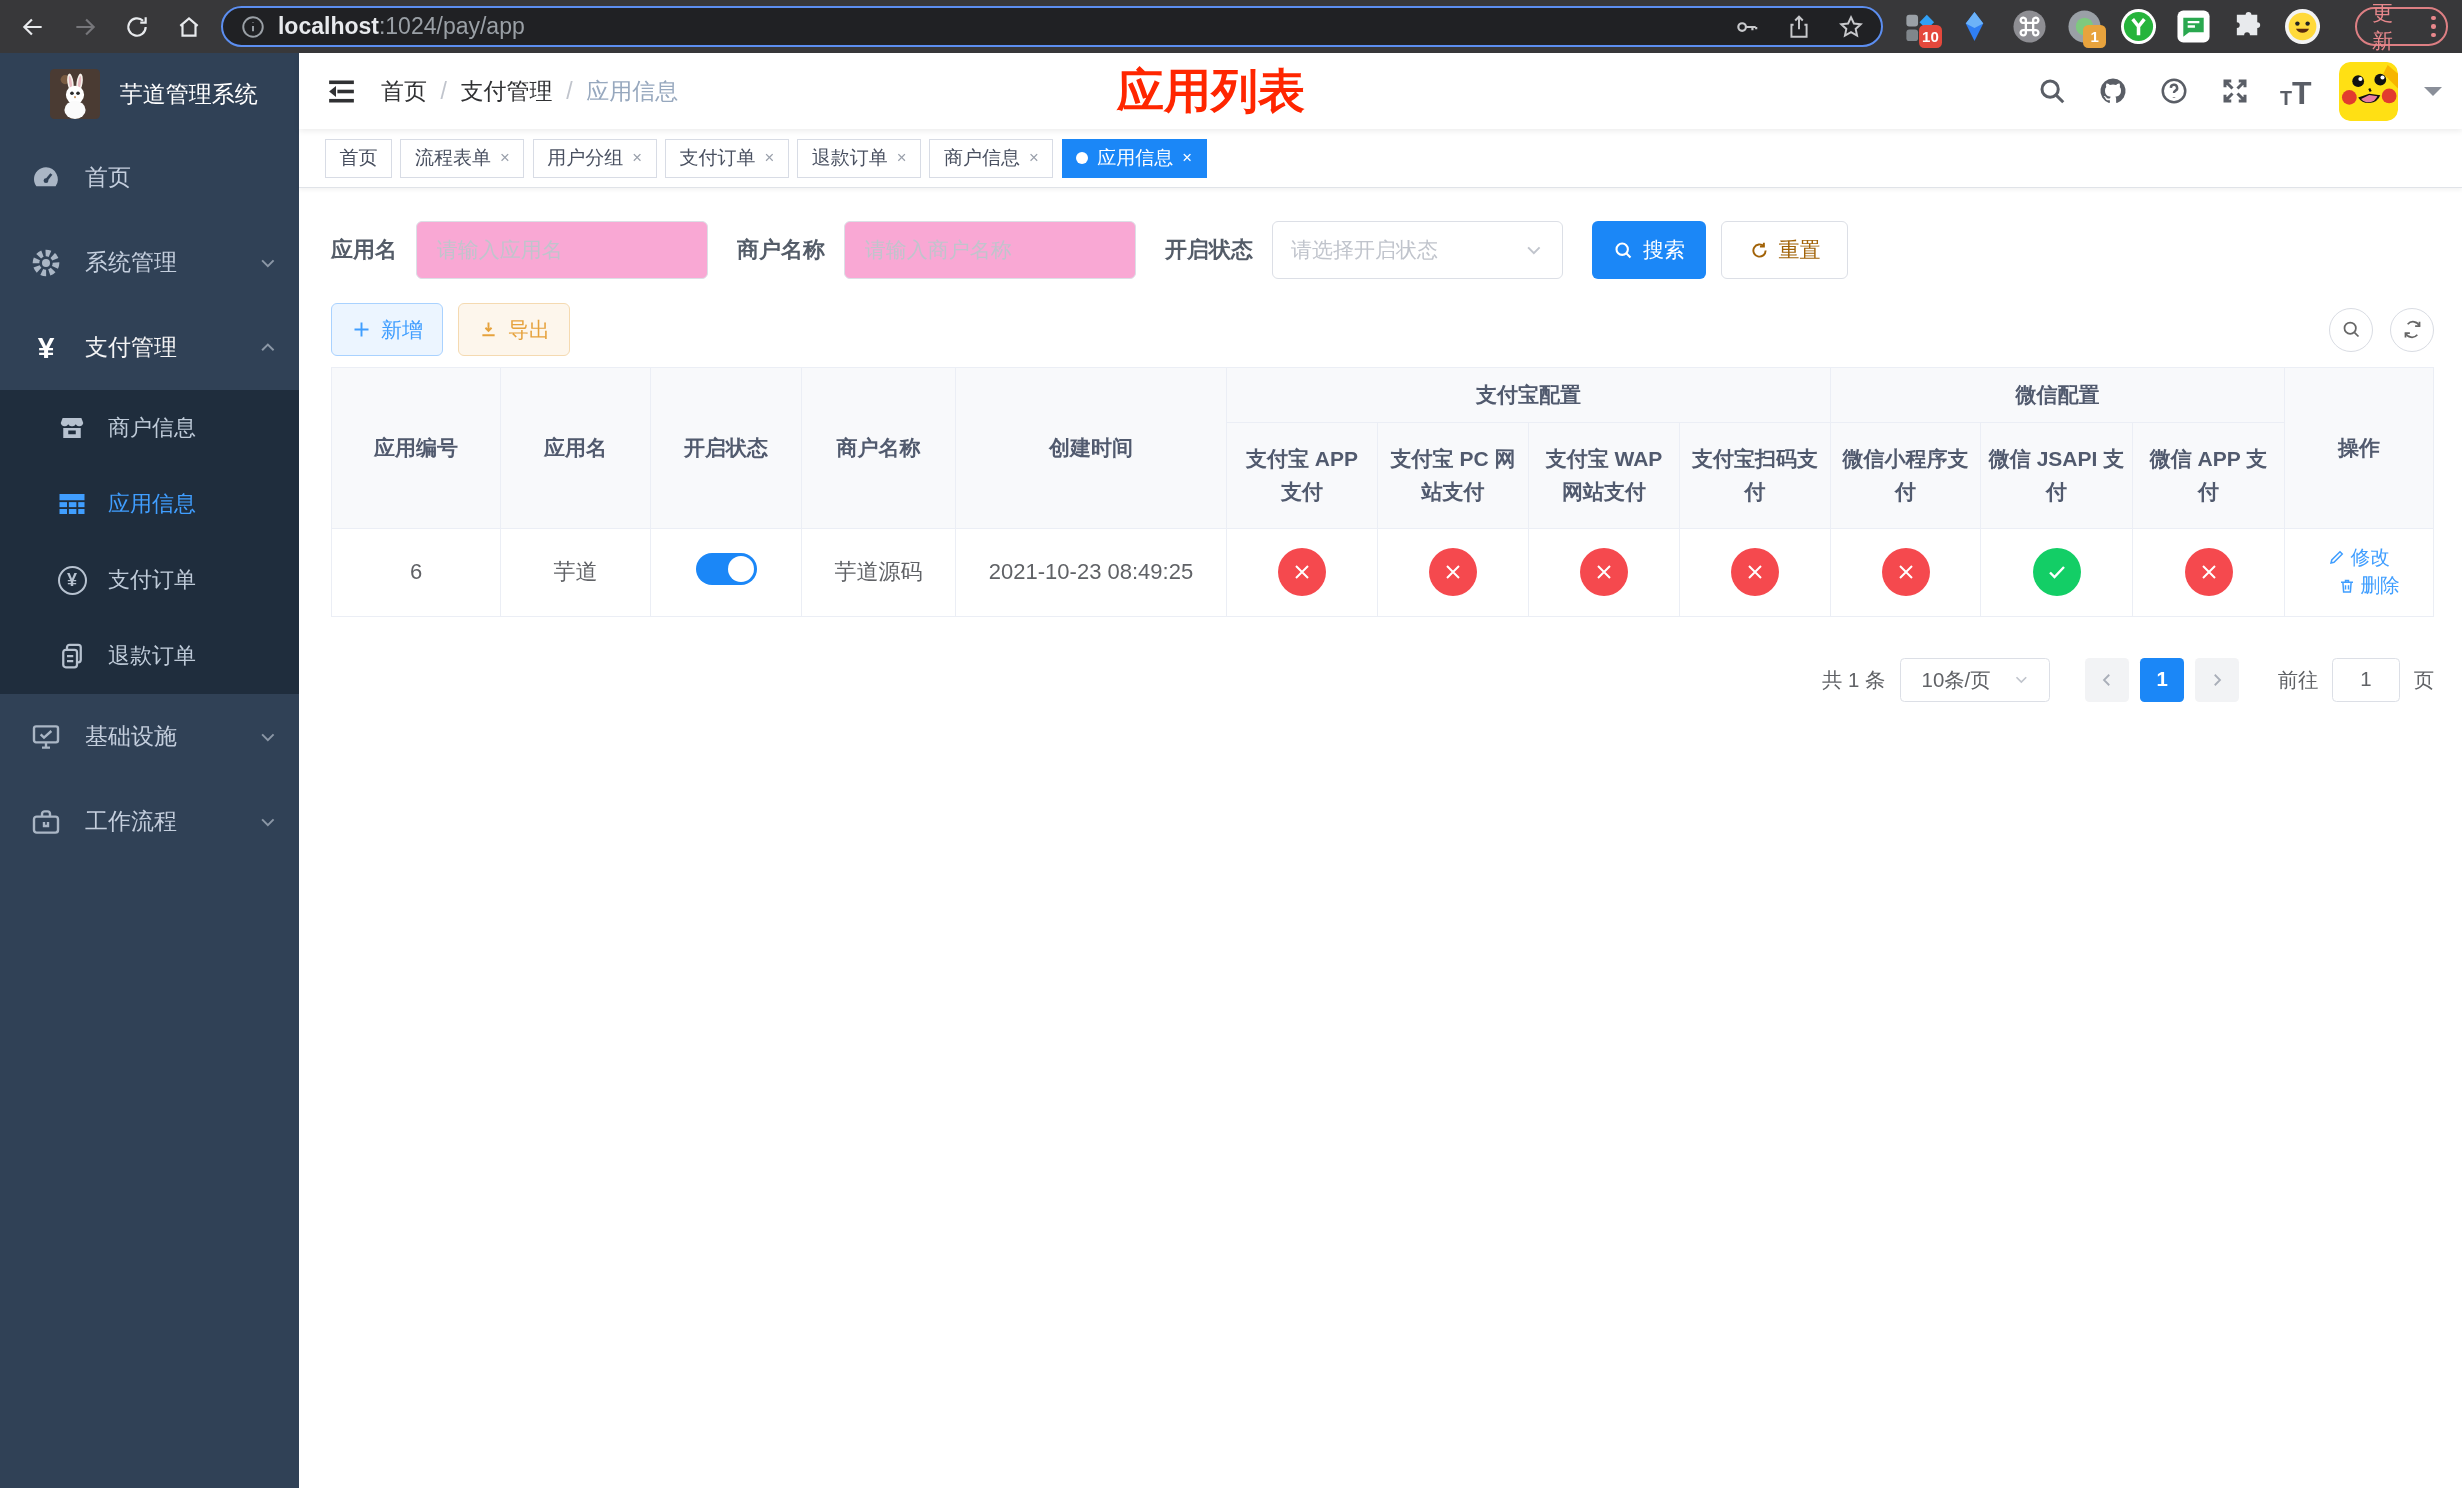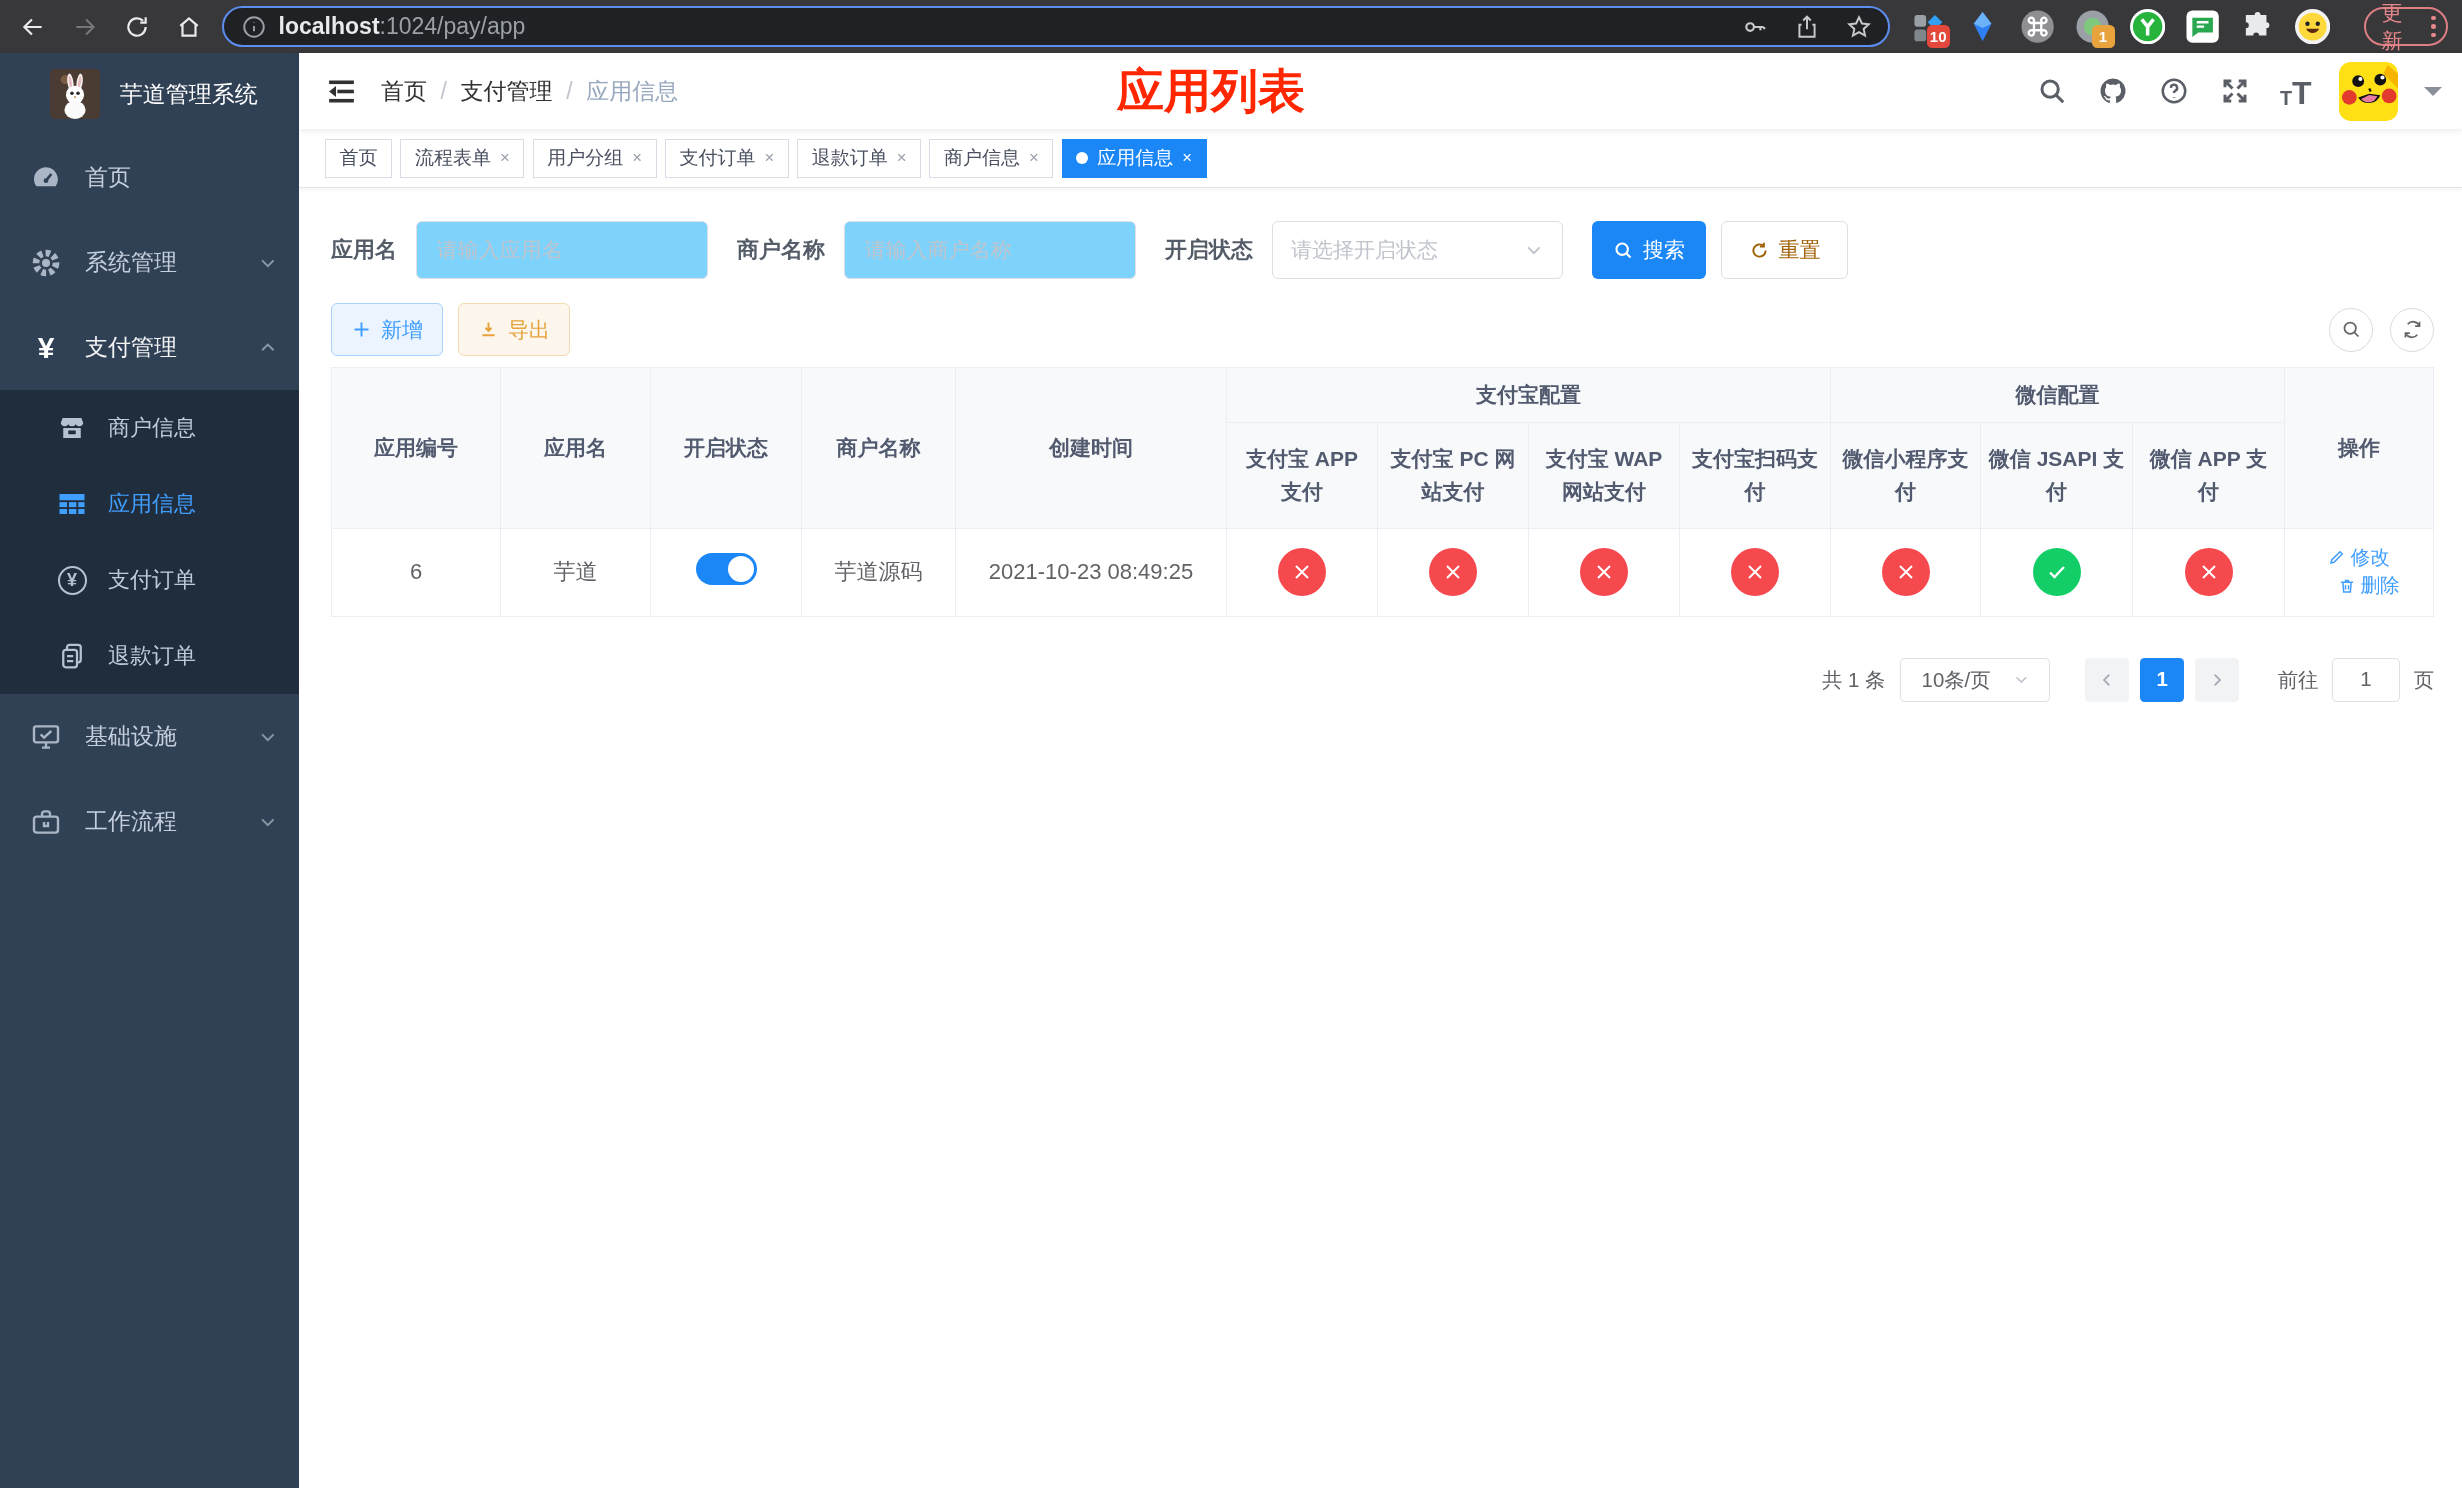--- a/index.html
+++ b/index.html
@@ -18,21 +18,21 @@
   .url-host { color:#e8eaed; font-weight:bold; }
   .url-path { color:#9aa0a6; }
   .pill-icon { width:26px; height:26px; margin-left:26px; color:#c8c9cc; }
   .ext-area { display:flex; align-items:center; margin-left:19.7px; gap:19.7px; }
   .ext { position:relative; width:36px; height:36px; display:flex; align-items:center; justify-content:flex-start; }
   .badge { position:absolute; bottom:-3px; right:-4.5px; min-width:23px; height:23px; border-radius:5.3px;
     color:#fff; font-size:15px; font-weight:bold; display:flex; align-items:center; justify-content:center; padding:0 3px; }
   .badge.red { background:#e4483c; }
   .badge.orange { background:#e8a33d; }
   .update-pill { margin-left:15px; height:39px; border:2.3px solid #dd7f83; border-radius:19.7px; color:#e8888c;
-    display:flex; align-items:center; padding:0 10.6px 0 15px; font-size:21px; gap:9px; }
+    display:flex; align-items:center; padding:0 10.6px 0 15px; font-size:21px; gap:19px; }
   .kebab { display:flex; flex-direction:column; gap:3.8px; }
   .kebab i { width:4.5px; height:4.5px; border-radius:50%; background:#e8888c; }
 
   
   .app { display:flex; height:1436px; }
 
   
   .sidebar { width:299px; background:#304156; flex:none; display:flex; flex-direction:column; }
   .logo-row { height:82px; display:flex; align-items:center; padding-left:50px; gap:19.7px; }
   .logo-img { width:50px; height:50px; border-radius:4.5px; overflow:hidden; flex:none; }
@@ -76,21 +76,21 @@
   .tag.active { background:#1b87f7; border-color:#1b87f7; color:#fff; }
   .tag.active .tag-x { color:#fff; }
   .tag-dot { width:12px; height:12px; border-radius:50%; background:#fff; }
 
   .content { padding:33px 28px 0 32px; position:relative; }
 
   
   .filter-row { display:flex; align-items:center; }
   .f-label { font-size:22px; font-weight:bold; color:#545c68; margin-right:19px; white-space:nowrap; }
   .f-input { width:292px; height:58px; border:1.5px solid #dcdfe6; border-radius:6px; font-size:21px; color:#606266;
-    padding:0 19.7px; outline:none; background:#7dd3fc; margin-right:29px; font-family:inherit; }
+    padding:0 19.7px; outline:none; background:#f9a8d4; margin-right:29px; font-family:inherit; }
   .f-input::placeholder { color:#c0c4cc; }
   .f-select { width:291px; height:58px; border:1.5px solid #dcdfe6; border-radius:6px; display:flex; align-items:center;
     padding:0 18px; color:#c0c4cc; font-size:21px; margin-right:29px; cursor:pointer; }
   .f-select .sel-text { flex:1; }
   .f-select svg { width:19.7px; height:19.7px; color:#c0c4cc; }
   .btn { height:58px; border-radius:6px; font-size:21px; display:inline-flex; align-items:center; justify-content:center;
     gap:9px; cursor:pointer; border:1.5px solid transparent; white-space:nowrap; }
   .btn svg { width:21px; height:21px; }
   .btn-primary { background:#1b87f7; color:#fff; width:114px; }
   .btn-plain { background:#fff; border-color:#dcdfe6; color:#a16207; width:127px; margin-left:15px; }

